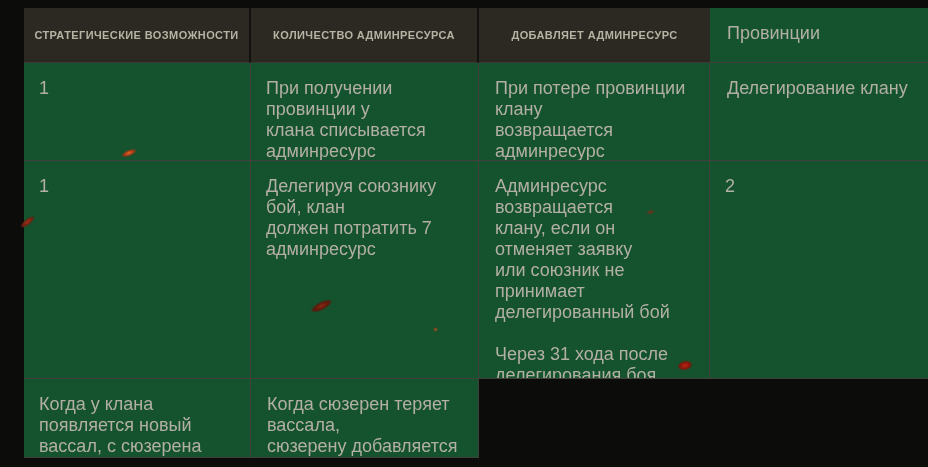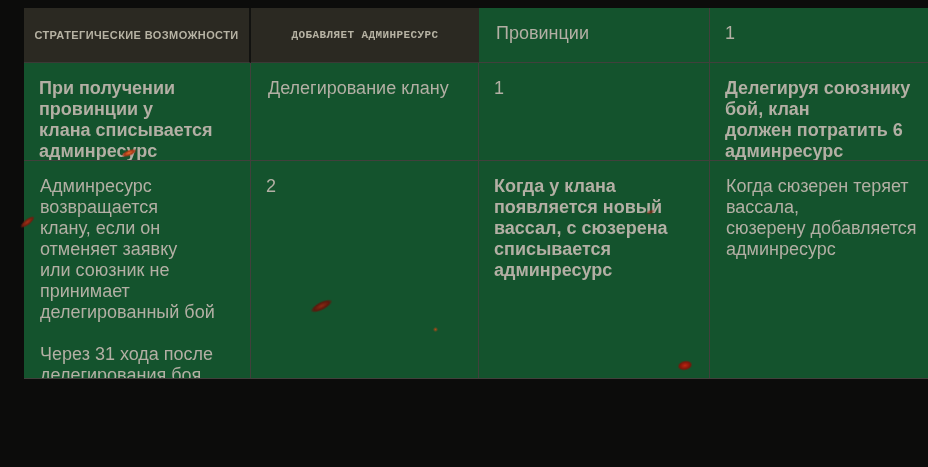--- a/index.html
+++ b/index.html
@@ -41,65 +41,67 @@
     display: flex;
     align-items: center;
     justify-content: center;
     text-align: center;
     border-right: 2px solid #121210;
     border-bottom: 1px solid #3b3936;
     padding: 0 10px;
   }
   .cell.head.last {
     border-right: none;
-    font-family: Liberation Mono, monospace;
   }
   .cell.bodycell {
     background: #14532d;
     color: #b3afa4;
     font-size: 18px;
     line-height: 21px;
     white-space: pre-line;
     border-right: 1px solid #41403c;
     border-bottom: 1px solid #41403c;
     padding: 15px 18px 10px 17px;
   }
   .cell.bodycell.lastcol {
     border-right: 1px solid #41403c; 
   }
   .cell.bodycell.col2 { padding-left: 15px; }
-  .cell.bodycell.col3 { padding-left: 15px; padding-right: 2px; font-weight: bold; }
+  .cell.bodycell.col3 { padding-left: 15px; padding-right: 2px; }
   .cell.bodycell.col4 { padding-left: 16px; padding-right: 12px; }
   .ember {
     position: absolute;
     pointer-events: none;
     border-radius: 50%;
     filter: blur(0.6px);
   }
 </style>
 </head>
 <body>
 
 <div class="stage">
 
   <div class="rules-table">
 
     <div class="cell head">СТРАТЕГИЧЕСКИЕ ВОЗМОЖНОСТИ</div>
+    <div class="cell head">КОЛИЧЕСТВО АДМИНРЕСУРСА</div>
     <div class="cell head last">ДОБАВЛЯЕТ АДМИНРЕСУРС</div>
 
     <div class="cell bodycell col1">Провинции</div>
     <div class="cell bodycell col2">1</div>
     <div class="cell bodycell col3">При получении провинции у
 клана списывается
 админресурс</div>
+    <div class="cell bodycell col4 lastcol">При потере провинции клану
+возвращается админресурс</div>
 
     <div class="cell bodycell col1">Делегирование клану</div>
     <div class="cell bodycell col2">1</div>
     <div class="cell bodycell col3">Делегируя союзнику бой, клан
-должен потратить 6
+должен потратить 7
 админресурс</div>
     <div class="cell bodycell col4 lastcol">Админресурс возвращается
 клану, если он отменяет заявку
 или союзник не принимает
 делегированный бой
 
 Через 31 хода после
 делегирования боя
 админресурс возвращается
 клану</div>

